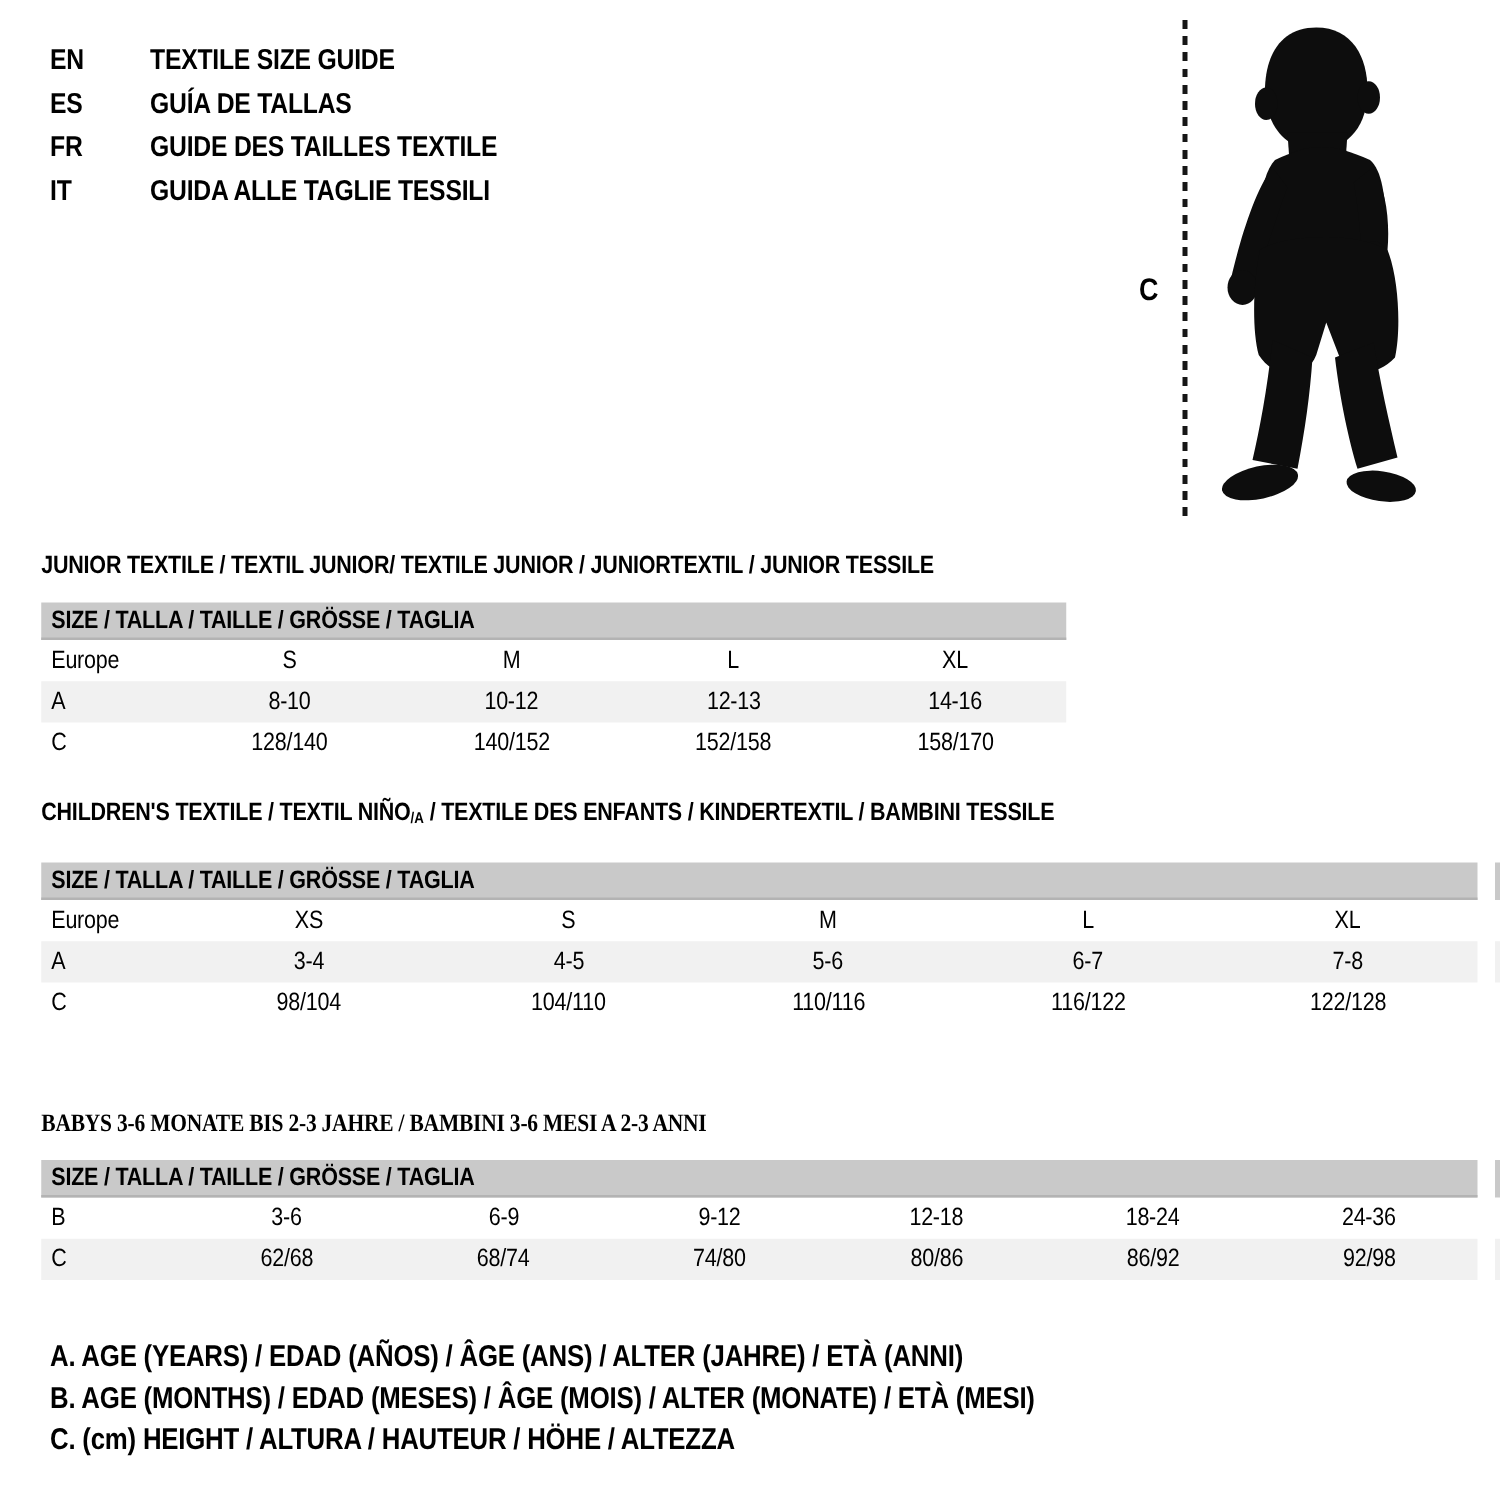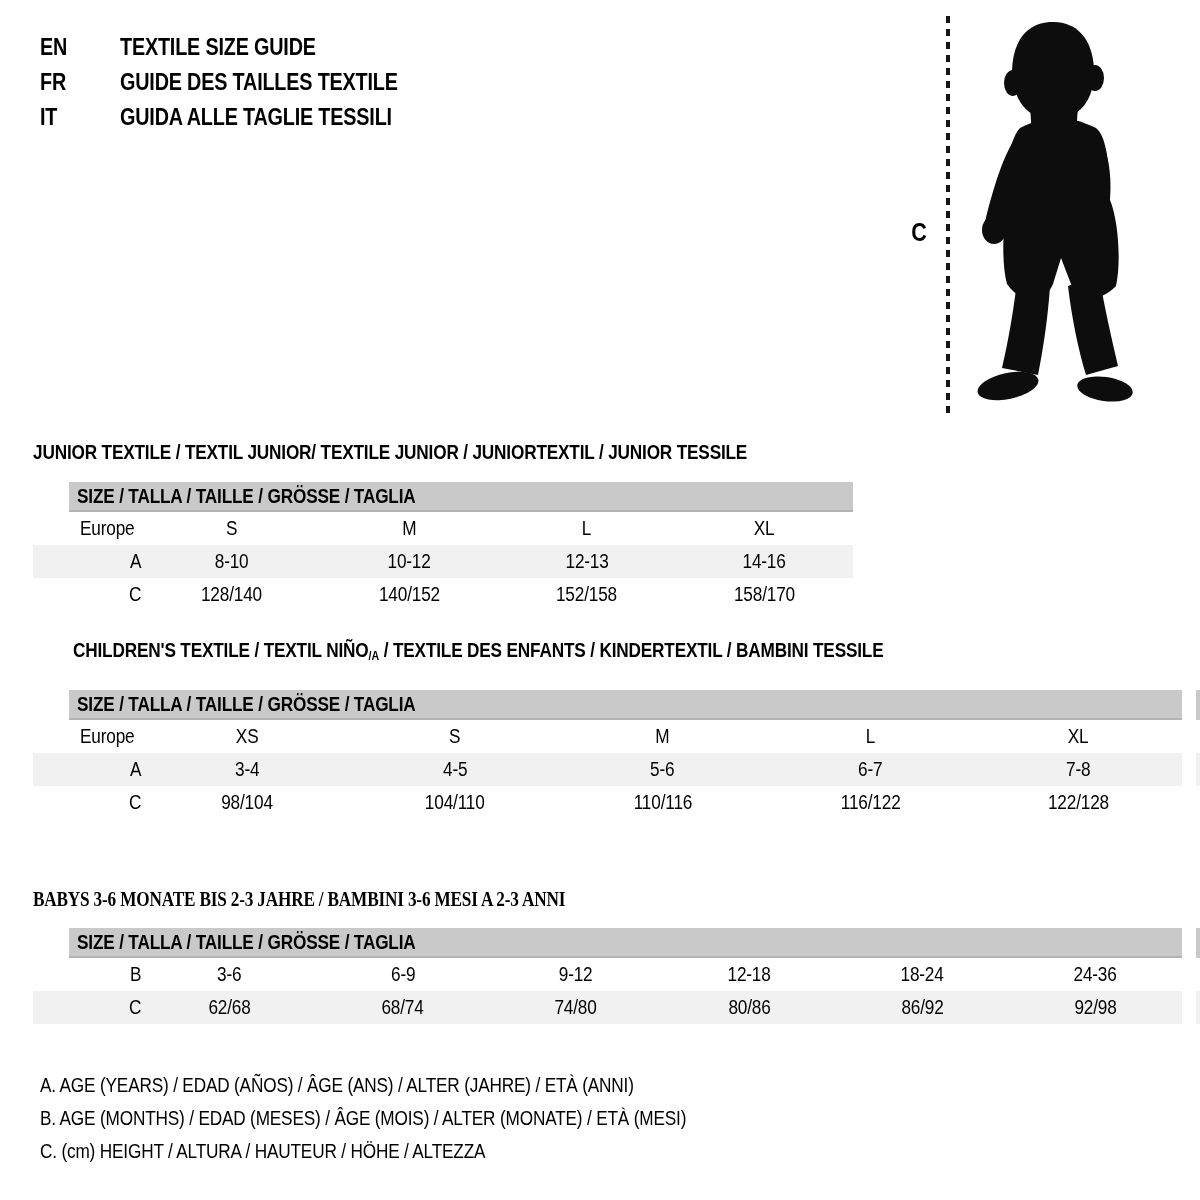--- a/index.html
+++ b/index.html
@@ -26,45 +26,49 @@
 
   
   .sec-title { position:absolute; left:33px; font-size:20px; font-weight:700; line-height:24px; }
   .title-sub { font-size:0.62em; vertical-align:-0.22em; letter-spacing:0; }
 
   
   .size-table { position:absolute; left:33px; }
   .tbl-hdr {
     height:30px; box-sizing:border-box; display:flex; align-items:center;
     padding-left:8px; background:#c9c9c9; border-bottom:2px solid #b3b3b3;
-    font-size:20px; font-weight:700;margin-left:36px;
+    font-size:20px; font-weight:700;
   }
   .trow { display:flex; height:33px; align-items:center; font-size:20px; font-weight:400; }
   .trow.stripe { background:#f1f1f1; }
-  .trow .lbl  { flex:0 0 110px; width:110px; box-sizing:border-box; padding-left:8px; text-align:right; }
+  .trow .lbl  { flex:0 0 110px; width:110px; box-sizing:border-box; padding-left:8px; text-align:left; }
   .trow .cell { flex:1 1 0; text-align:center; }
 
   
   .sliver { position:absolute; left:1196px; width:4px; }
   .sliver.gray  { background:#c9c9c9; }
   .sliver.light { background:#f1f1f1; }
 
   
   .legend-block { position:absolute; left:40px; top:1069px; }
-  .legend-row { height:33px; display:flex; align-items:center; font-size:20px; font-weight:400; }
+  .legend-row { height:33px; display:flex; align-items:center; font-size:24px; font-weight:700; }
 </style>
 </head>
 <body>
 
 <div class="canvas">
 
   <div class="lang-block">
     <div class="lang-row">
       <span class="lang-code"><span class="cx cxl">EN</span></span>
       <span class="cx cxl">TEXTILE SIZE GUIDE</span>
+    </div>
+    <div class="lang-row">
+      <span class="lang-code"><span class="cx cxl">ES</span></span>
+      <span class="cx cxl">GUÍA DE TALLAS</span>
     </div>
     <div class="lang-row">
       <span class="lang-code"><span class="cx cxl">FR</span></span>
       <span class="cx cxl">GUIDE DES TAILLES TEXTILE</span>
     </div>
     <div class="lang-row">
       <span class="lang-code"><span class="cx cxl">IT</span></span>
       <span class="cx cxl">GUIDA ALLE TAGLIE TESSILI</span>
     </div>
   </div>
@@ -122,21 +126,21 @@
     </div>
     <div class="trow">
       <span class="lbl"><span class="cx cxl">C</span></span>
       <span class="cell"><span class="cx">128/140</span></span>
       <span class="cell"><span class="cx">140/152</span></span>
       <span class="cell"><span class="cx">152/158</span></span>
       <span class="cell"><span class="cx">158/170</span></span>
     </div>
   </div>
 
-  <div class="sec-title" style="top:638px;margin-left:40px;">
+  <div class="sec-title" style="top:638px;">
     <span class="cx cxl"><span>CHILDREN'S TEXTILE / TEXTIL NIÑO</span><span class="title-sub">/A</span><span> / TEXTILE DES ENFANTS / KINDERTEXTIL / BAMBINI TESSILE</span></span>
   </div>
   <div class="size-table" style="top:690px; width:1149px;">
     <div class="tbl-hdr">
       <span class="cx cxl">SIZE / TALLA / TAILLE / GRÖSSE / TAGLIA</span>
     </div>
     <div class="trow">
       <span class="lbl"><span class="cx cxl">Europe</span></span>
       <span class="cell"><span class="cx">XS</span></span>
       <span class="cell"><span class="cx">S</span></span>

